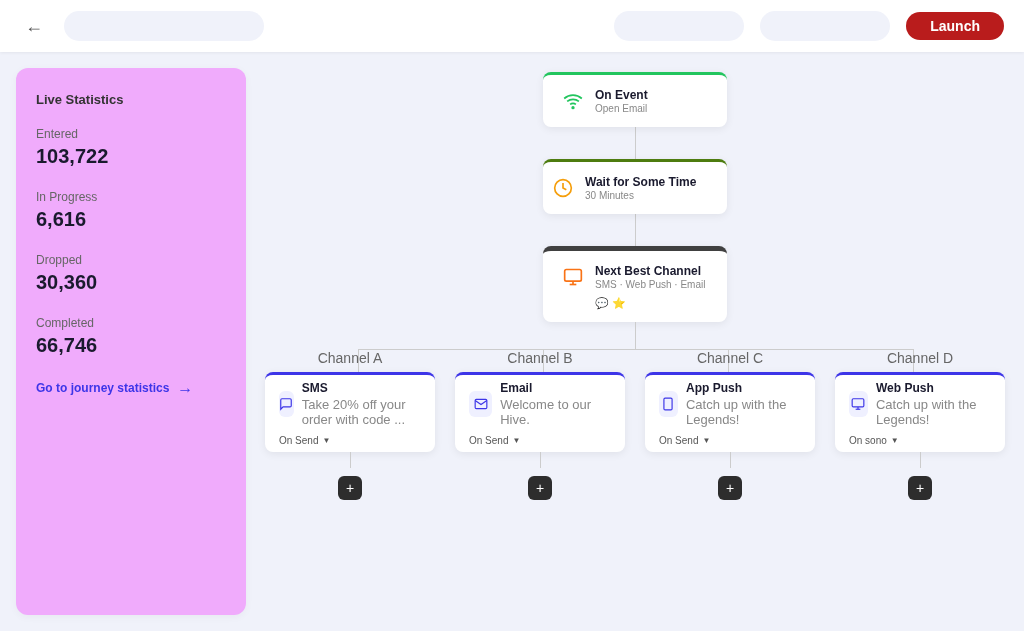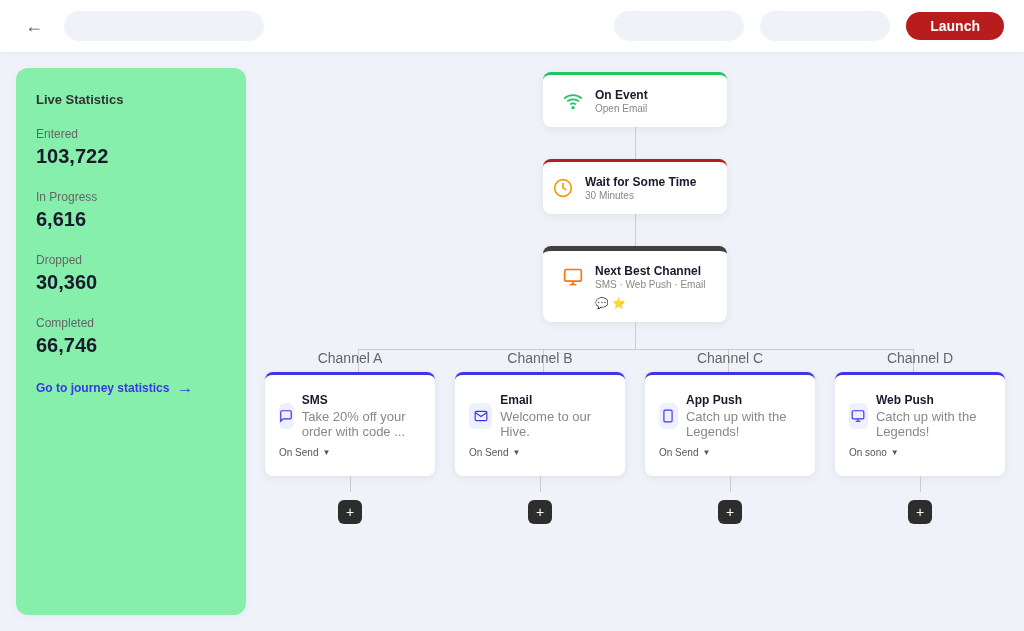--- a/index.html
+++ b/index.html
@@ -60,21 +60,21 @@
 
     
     .main {
       display: flex;
       height: calc(631px - 52px);
     }
 
     
     .sidebar {
       width: 230px;
-      background: #86efac;
+      background: #f0abfc;
       border-radius: 12px;
       margin: 16px 0 16px 16px;
       padding: 24px 20px;
       box-shadow: 0 2px 8px rgba(0,0,0,0.04);
       flex-shrink: 0;
     }
     .sidebar-title {
       font-size: 13px;
       font-weight: 600;
       color: #333;
@@ -127,21 +127,21 @@
 
     .flow-node {
       background: #fff;
       border-radius: 8px;
       padding: 12px 16px;
       width: 184px;
       box-shadow: 0 2px 8px rgba(0,0,0,0.07);
       position: relative;
     }
     .flow-node-green { border-top: 3px solid #22c55e; }
-    .flow-node-yellow { border-top: 3px solid #b91c1c; padding-left: 6px; }
+    .flow-node-yellow { border-top: 3px solid #4d7c0f; padding-left: 6px; }
     .flow-node-orange { border-top: 5px solid #404040; }
 
     .flow-node-header {
       display: flex;
       align-items: center;
       gap: 8px;
     }
     .node-icon {
       width: 28px; height: 28px;
       display: flex; align-items: center; justify-content: center;
@@ -193,21 +193,21 @@
     }
     .branch-label {
       font-size: 14px;
       color: #666;
       margin-bottom: 6px;
       font-weight: 500;
     }
     .branch-node {
       background: #fff;
       border-radius: 8px;
-      padding: 18px 14px;
+      padding: 6px 14px;
       width: 170px;
       box-shadow: 0 2px 8px rgba(0,0,0,0.07);
       border-top: 3px solid #3d35e8;
     }
     .branch-node-header {
       display: flex;
       align-items: center;
       gap: 8px;
     }
     .branch-icon {

